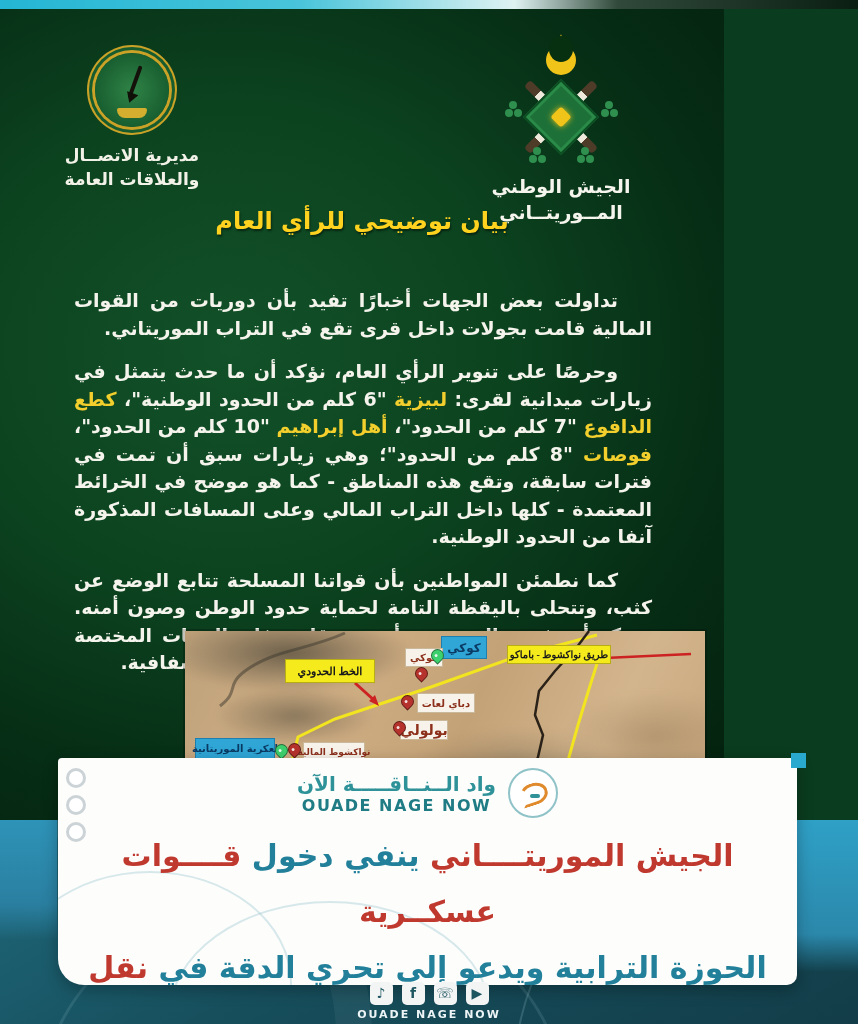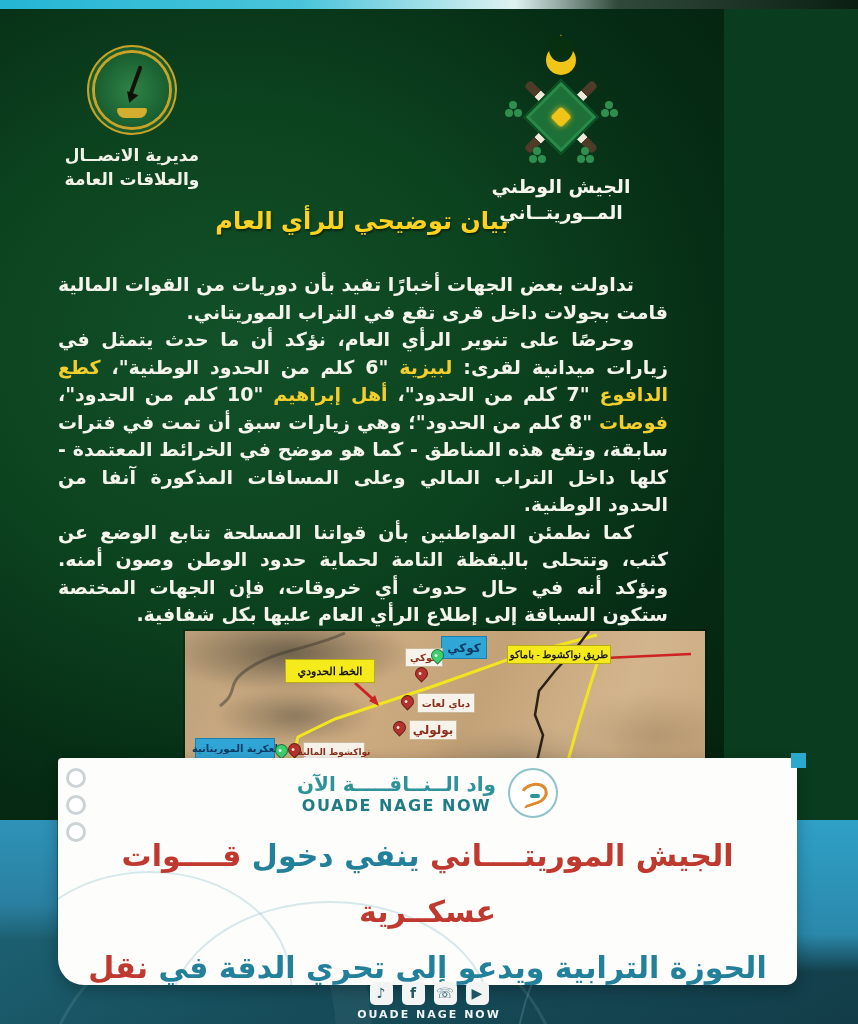--- a/index.html
+++ b/index.html
@@ -47,21 +47,21 @@
   .c1{left:4px;top:40px;} .c2{right:12px;top:40px;} .c3{left:28px;bottom:2px;} .c4{right:36px;bottom:2px;}
   .rl-label{margin-top:8px;color:#f5f5ee;font-weight:bold;font-size:19px;line-height:26px;}
 
   
   .title{position:absolute;left:0;right:0;top:198px;text-align:center;z-index:2;
     color:#ffd21f;font-size:24px;font-weight:bold;text-shadow:1px 2px 2px rgba(0,0,0,.45);}
 
   
   .body-text{position:absolute;right:56px;left:58px;top:262px;z-index:2;direction:rtl;
     text-align:justify;color:#f4f4ec;font-size:19px;line-height:27.5px;font-weight:bold;}
-  .body-text p{margin:0;text-indent:34px;}
+  .body-text p{margin:16px;text-indent:34px;}
   .seg-yellow{color:#f2cf2c;}
   .seg-plain{color:inherit;}
 
   
   .map{position:absolute;left:185px;top:622px;width:520px;height:150px;overflow:hidden;z-index:2;
     background:linear-gradient(115deg,#bfa27b 0%,#cfae84 30%,#c4a277 55%,#d3b58d 80%,#c8a87e 100%);
     box-shadow:0 0 0 2px rgba(0,0,0,.2);}
   .tp{position:absolute;filter:blur(3px);border-radius:50%;}
   .tp1{left:-20px;top:-18px;width:250px;height:80px;background:radial-gradient(ellipse,rgba(70,65,52,.7),rgba(70,65,52,0) 70%);}
   .tp2{left:30px;top:55px;width:160px;height:60px;background:radial-gradient(ellipse,rgba(84,76,60,.55),rgba(84,76,60,0) 70%);}
@@ -184,21 +184,21 @@
         <polygon points="194,75 184,70 190,64" fill="#cc2222"></polygon>
       </svg>
       <div class="map-label yellow" style="left:322px;top:14px;width:102px;height:17px;font-size:10px;">طريق نواكشوط - باماكو</div>
       <div class="map-label yellow" style="left:100px;top:28px;width:88px;height:22px;font-size:11px;">الخط الحدودي</div>
       <div class="map-label blue" style="left:256px;top:5px;width:44px;height:21px;font-size:12px;">كوكي</div>
       <span class="pin green" style="left:246px;top:18px;"></span>
       <div class="map-label white" style="left:220px;top:17px;width:36px;height:17px;font-size:10px;">كوكي</div>
       <span class="pin red" style="left:230px;top:36px;"></span>
       <div class="map-label white" style="left:232px;top:62px;width:56px;height:18px;font-size:10px;">دباي لعات</div>
       <span class="pin red" style="left:216px;top:64px;"></span>
-      <div class="map-label white" style="left:224px;top:89px;width:46px;height:18px;font-size:12px;">بولولي</div>
+      <div class="map-label white" style="left:215px;top:89px;width:46px;height:18px;font-size:14px;">بولولي</div>
       <span class="pin red" style="left:208px;top:90px;"></span>
       <div class="map-label blue" style="left:10px;top:107px;width:78px;height:19px;font-size:10px;">لعكرية الموريتانية</div>
       <span class="pin green" style="left:90px;top:113px;"></span>
       <div class="map-label white" style="left:118px;top:111px;width:60px;height:17px;font-size:9px;">نواكشوط المالية</div>
       <span class="pin red" style="left:103px;top:112px;"></span>
       <div class="map-label black" style="left:102px;top:128px;width:32px;height:12px;font-size:8px;">1.5 كلم</div>
     </div>
   </div>
 
   <div class="bottom">

